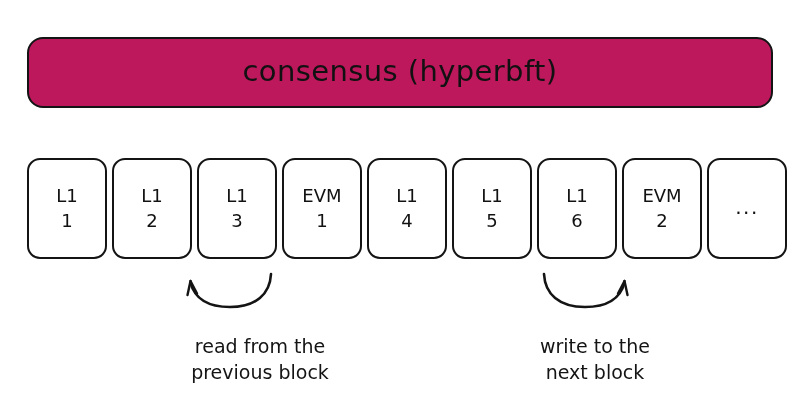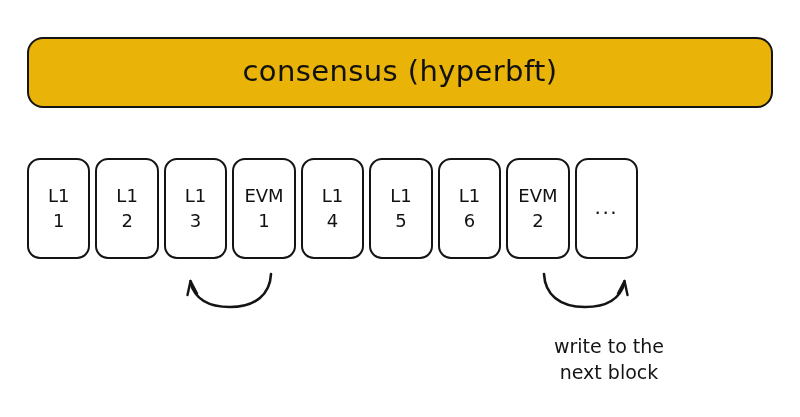--- a/index.html
+++ b/index.html
@@ -27,39 +27,39 @@
   
   .consensus-banner {
     position: absolute;
     left: 27px;
     top: 37px;
     width: 746px;
     height: 71px;
     box-sizing: border-box;
     border: 2.2px solid #141414;
     border-radius: 16px;
-    background: #eab308;
+    background: #be185d;
     display: flex;
     align-items: center;
     justify-content: center;
   }
   .consensus-banner-label {
     font-size: 29px;
     letter-spacing: 0.4px;
     color: #111111;
     line-height: 1;
     transform: translateY(-1px);
   }
 
   
   .blocks-row {
     position: absolute;
     left: 27px;
     top: 158px;
-    width: 611px;
+    width: 760px;
     height: 101px;
     display: flex;
     gap: 5.2px;
   }
   .block {
     flex: 1 1 0;
     box-sizing: border-box;
     border: 2.1px solid #141414;
     border-radius: 13px;
     background: #ffffff;
@@ -117,21 +117,21 @@
     width: 260px;
   }
 
   #annotation-write {
     left: 535px;
     top: 272px;
     width: 100px;
     height: 46px;
   }
   #caption-write {
-    left: 479px;
+    left: 465px;
     top: 333px;
     width: 260px;
   }
 </style>
 </head>
 <body>
 
 <div id="diagram-root">
 
   <div class="consensus-banner">
@@ -188,20 +188,22 @@
 
   </div>
 
   <div class="annotation" id="annotation-read">
     <svg width="100" height="46" viewBox="0 0 100 46" fill="none">
       <path d="M91 2 C 90 22, 76 35, 50 35 C 28 35, 15 27, 10.5 11" stroke="#141414" stroke-width="2.6" stroke-linecap="round" fill="none"></path>
       <path d="M10.5 9 L 17 21.5" stroke="#141414" stroke-width="2.4" stroke-linecap="round"></path>
       <path d="M10.5 9 L 7.5 23" stroke="#141414" stroke-width="2.4" stroke-linecap="round"></path>
     </svg>
   </div>
+  <div class="annotation-caption" id="caption-read">read from the
+previous block</div>
 
   <div class="annotation" id="annotation-write">
     <svg width="100" height="46" viewBox="0 0 100 46" fill="none">
       <path d="M9 2 C 10 22, 24 35, 50 35 C 72 35, 85 27, 89.5 11" stroke="#141414" stroke-width="2.6" stroke-linecap="round" fill="none"></path>
       <path d="M89.5 9 L 83 21.5" stroke="#141414" stroke-width="2.4" stroke-linecap="round"></path>
       <path d="M89.5 9 L 92.5 23" stroke="#141414" stroke-width="2.4" stroke-linecap="round"></path>
     </svg>
   </div>
   <div class="annotation-caption" id="caption-write">write to the
 next block</div>

